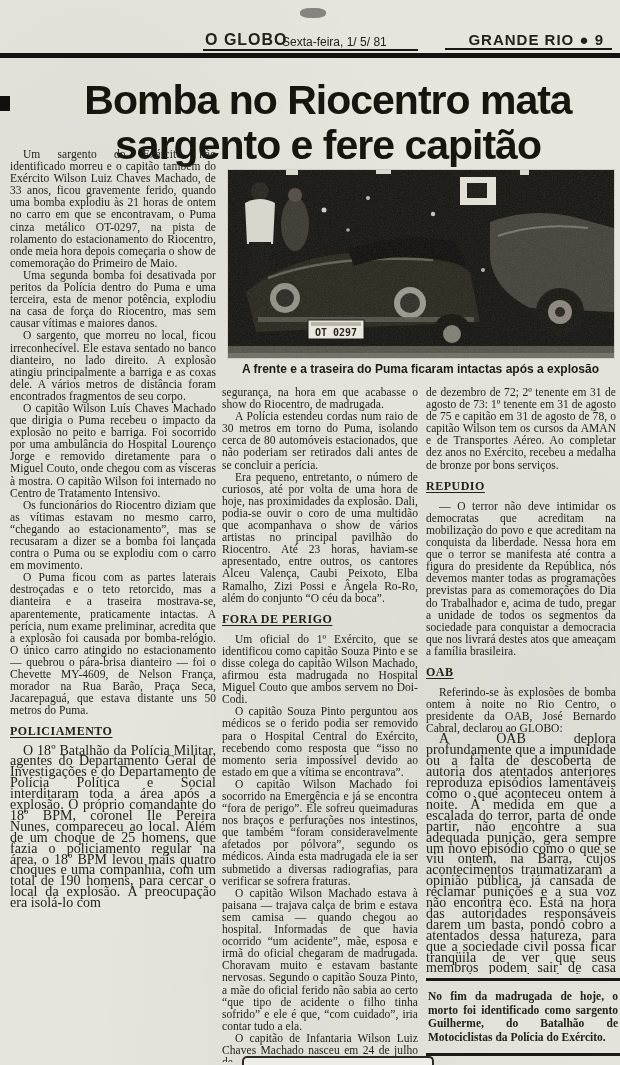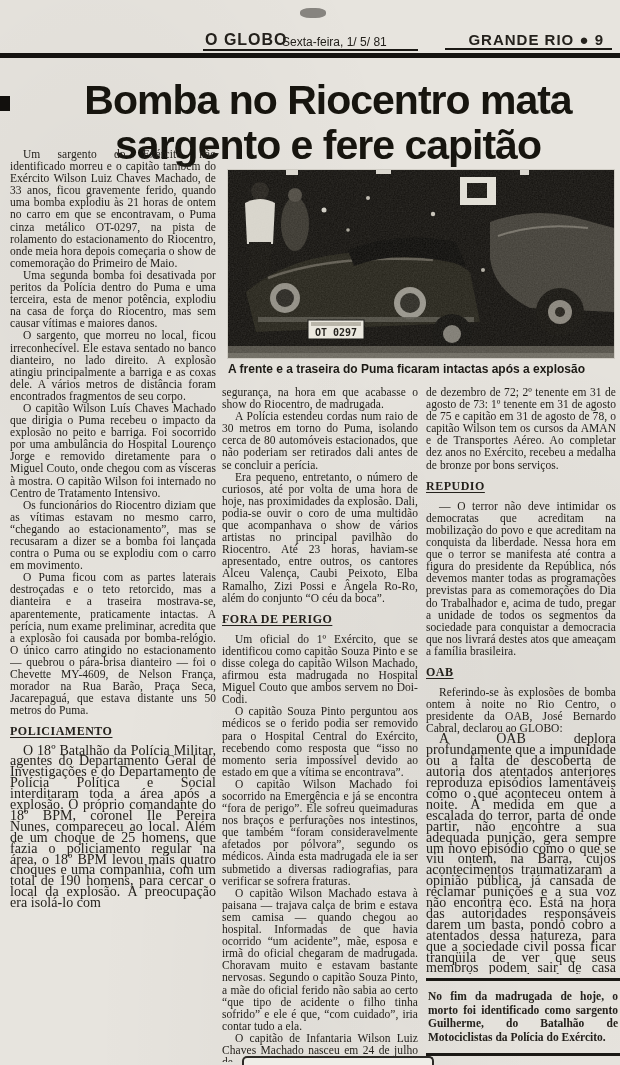--- a/index.html
+++ b/index.html
@@ -34,21 +34,21 @@
   .col-1{left:10px;top:148px;width:206px;height:900px;}
   .col-2{left:222px;top:386px;width:196px;height:676px;}
   .col-3{left:426px;top:386px;width:190px;height:588px;}
   .para{margin:0;text-indent:13px;}
   .cont{text-indent:0;}
   .small{font-size:14px;line-height:10.9px;}
   .sect-h{font-size:12px;font-weight:bold;letter-spacing:0.5px;margin:9px 0 8px;text-decoration:underline;text-underline-offset:2px;}
   
   .photo-wrap{position:absolute;left:228px;top:170px;width:386px;height:188px;background:#0f0e0c;box-shadow:0 0 0 1px #cfccc4;}
   .photo-wrap svg{display:block;}
-  .caption{position:absolute;left:228px;top:362px;width:386px;text-align:left;
+  .caption{position:absolute;left:213px;top:362px;width:386px;text-align:right;
     font-family:"Liberation Sans",sans-serif;font-weight:bold;font-size:12px;color:#1c1a15;}
   
   .boxnote{position:absolute;left:426px;top:978px;width:190px;
     border-top:3px solid #1b1915;border-bottom:3px solid #1b1915;
     padding:9px 2px;font-weight:bold;font-size:11.5px;line-height:13.5px;text-align:justify;}
   
   .partial-box{position:absolute;left:242px;top:1056px;width:188px;height:9px;
     border:2px solid #2c2a26;border-bottom:none;border-radius:5px 5px 0 0;background:#efede7;}
   
   .scan-mark{position:absolute;left:0;top:96px;width:10px;height:15px;background:#12100d;}

